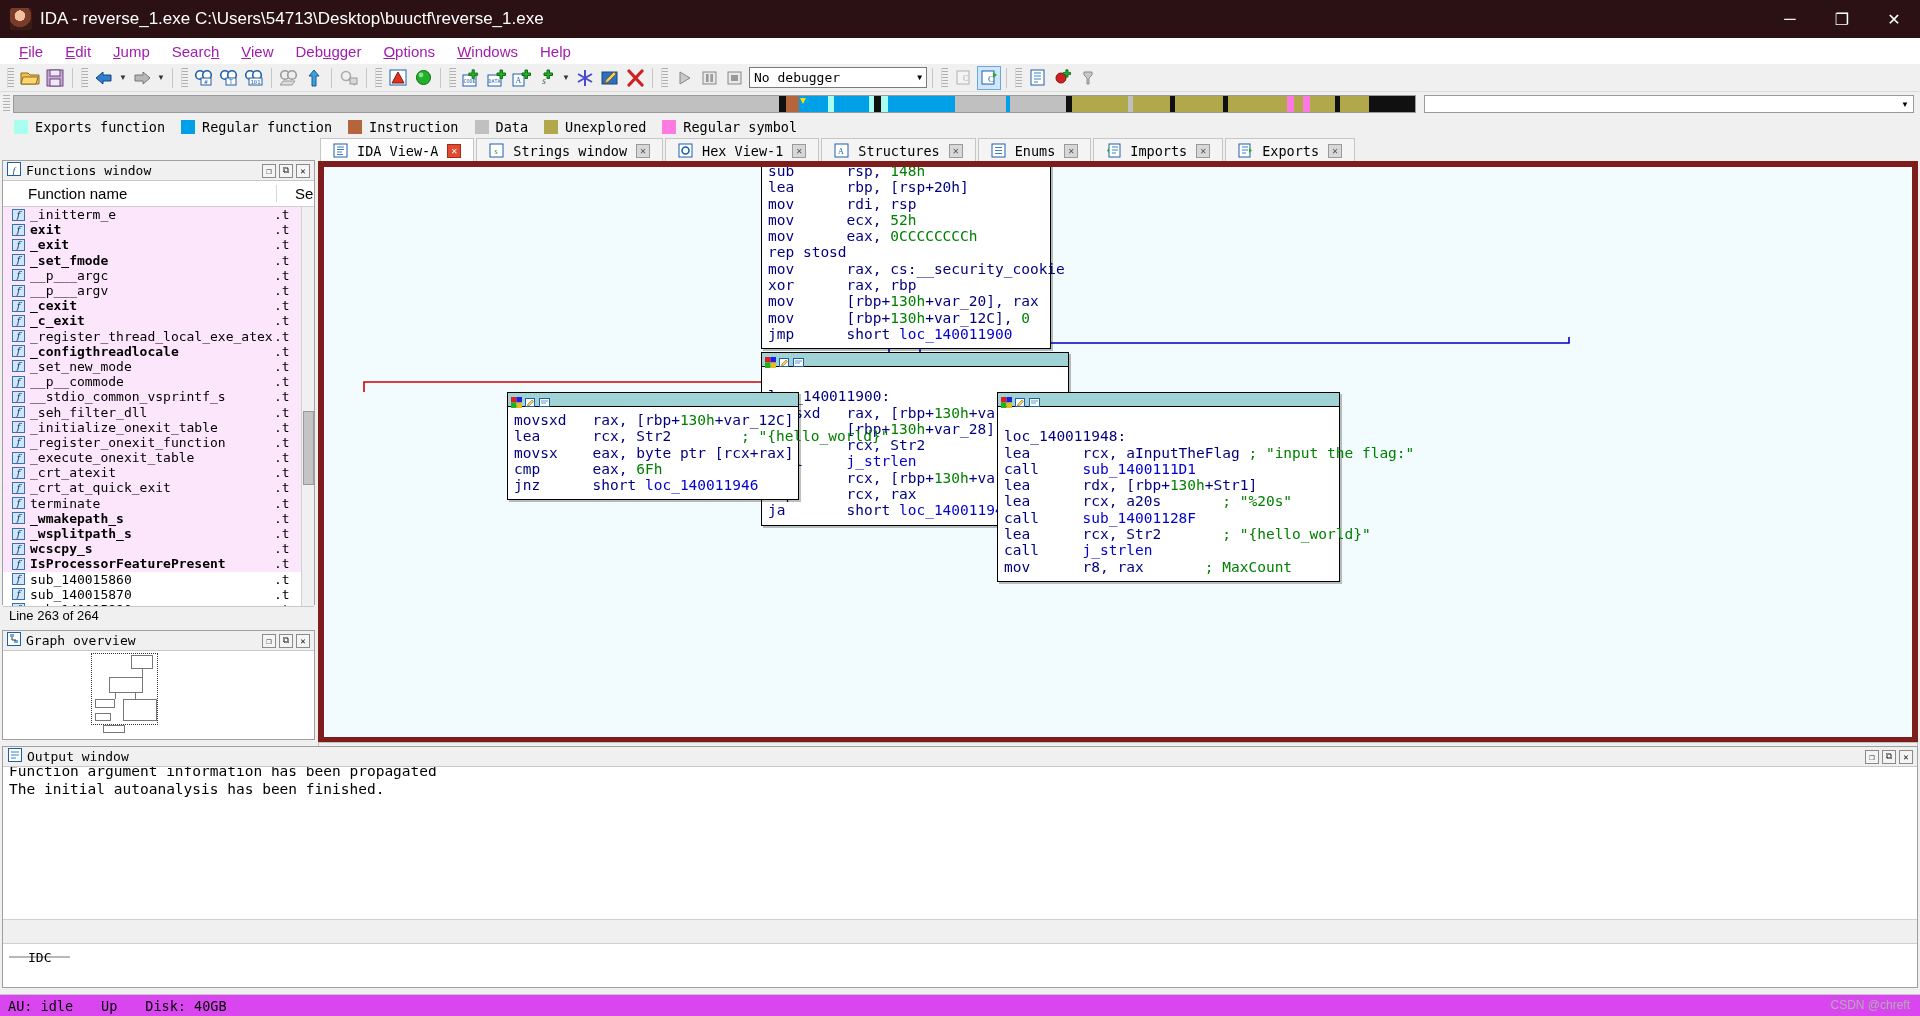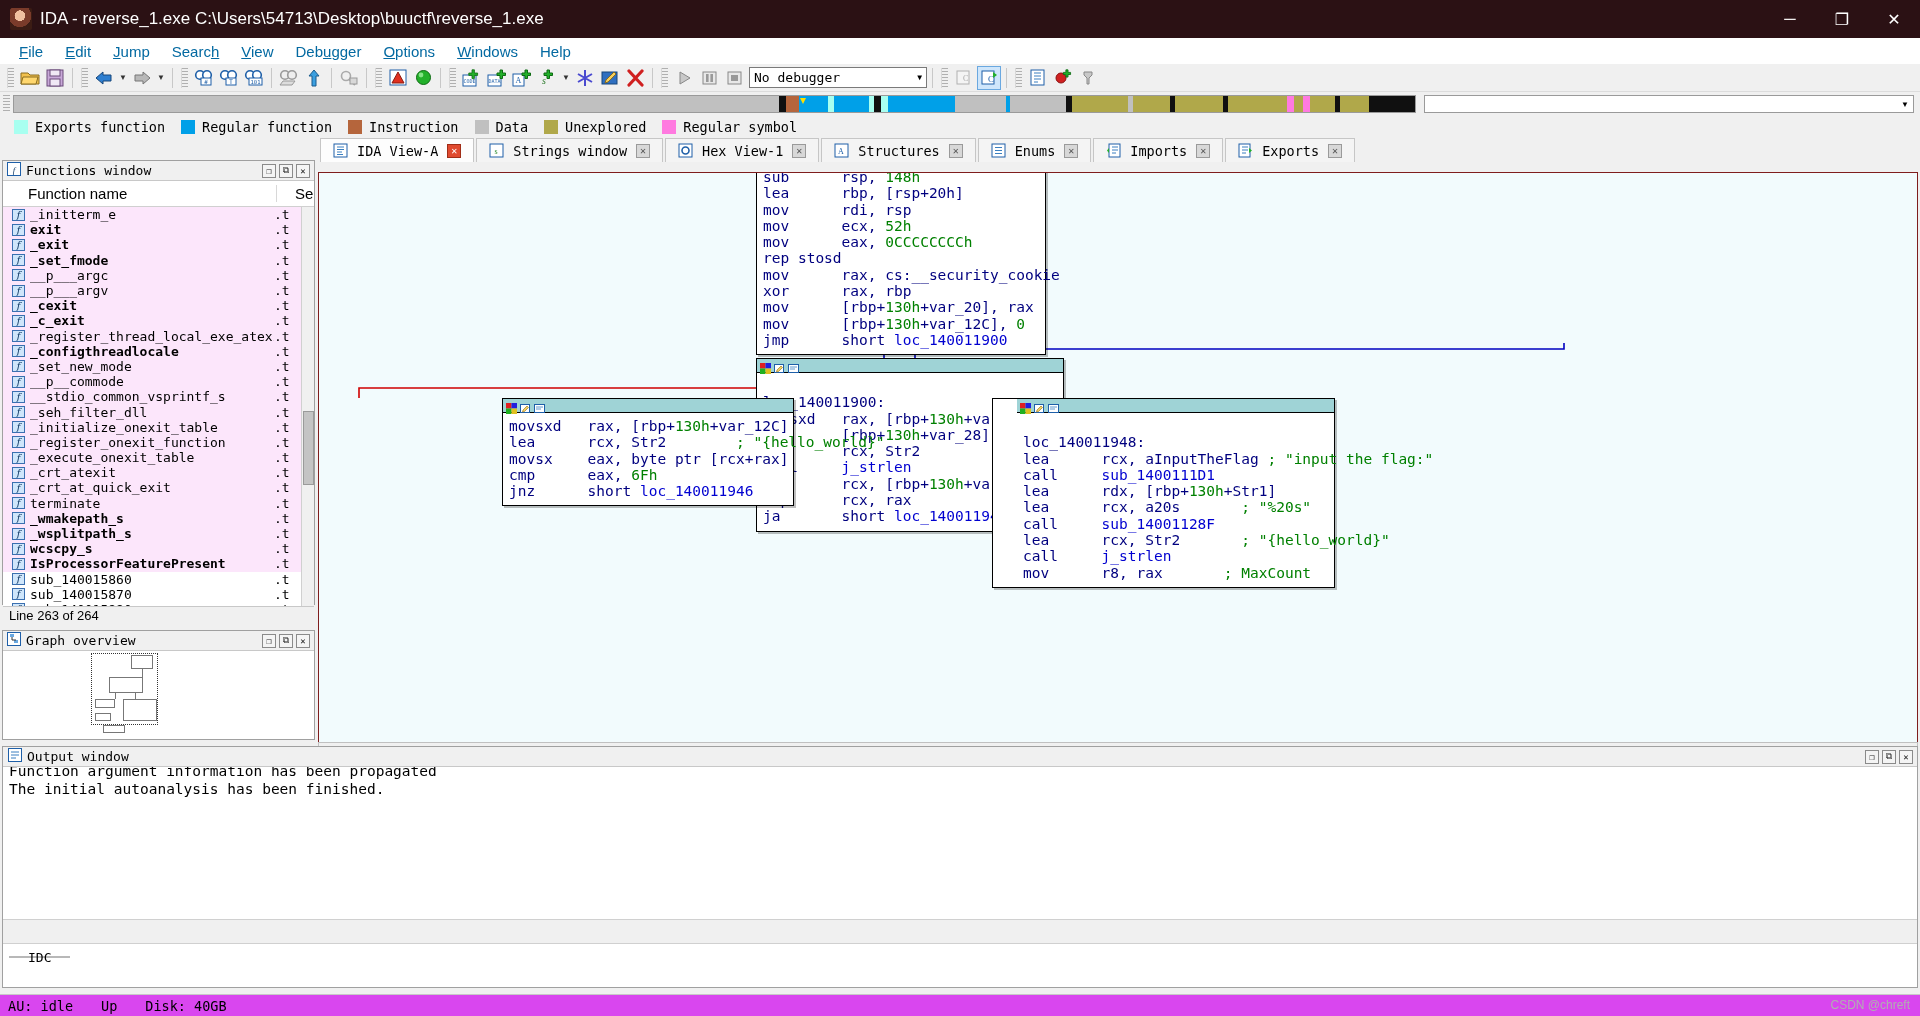--- a/index.html
+++ b/index.html
@@ -25,21 +25,21 @@
   .title-text { flex: 1; white-space: nowrap; overflow: hidden; }
   .win-btns { display: flex; height: 38px; }
   .win-btn {
     width: 52px; height: 38px; display: flex; align-items: center; justify-content: center;
     color: #fff; font-size: 16px;
   }
 
   
   .menubar {
     height: 26px; background: #ffffff; display: flex; align-items: center;
-    padding-left: 8px; font-size: 15px; color: #0369a1;
+    padding-left: 8px; font-size: 15px; color: #a21caf;
   }
   .menu-item { padding: 2px 11px; cursor: default; }
   .menu-item u { text-decoration: underline; }
 
   
   .toolbar {
     height: 28px; background: #f0f0f0; display: flex; align-items: center;
     border-bottom: 1px solid #dcdcdc; padding-left: 4px; gap: 1px;
   }
   .grip { width: 7px; height: 20px; margin: 0 3px;
@@ -140,22 +140,22 @@
                display: flex; align-items: center; padding-left: 6px; font-size: 13px; }
 
   
   #graph-overview { left: 2px; top: 630px; width: 313px; height: 110px; }
   .go-body { height: 88px; background: #fff; position: relative; }
   .go-box { position: absolute; border: 1px solid #777; background: #fff; }
   .go-view { position: absolute; border: 1px dotted #333; }
   .go-line { position: absolute; background: #777; }
 
   
-  #ida-view { position: absolute; left: 318px; top: 172px; right: 2px; height: 582px;
-              background: #f2fbfd; border: 1px solid #7f1d1d; overflow: hidden; }
+  #ida-view { position: absolute; left: 318px; top: 161px; right: 2px; height: 582px;
+              background: #f2fbfd; border: 6px solid #7f1d1d; overflow: hidden; }
   .gnode { position: absolute; background: #ffffff; border: 1px solid #000;
            box-shadow: 2px 2px 0 rgba(0,0,0,0.25); }
   .gnode-bar { height: 14px; background: #9fd3d6; border-bottom: 1px solid #000;
                display: flex; align-items: center; gap: 3px; padding-left: 3px; }
   .gbar-ico { width: 11px; height: 11px; flex: none; }
   .gcode { padding: 5px 6px 6px 6px; font-family: "DejaVu Sans Mono", monospace;
            font-size: 14.5px; line-height: 16.3px; white-space: pre; color: #00007f; }
   .mn { color: #00007f; }
   .op { color: #00007f; }
   .num { color: #008000; }
@@ -815,21 +815,21 @@
         <span class="gbar-ico">
           <svg width="11" height="11" viewBox="0 0 11 11">
               <rect x="0.5" y="1.5" width="10" height="8" fill="#fff" stroke="#1e5fa8"></rect>
               <path d="M2 4h7M2 6h5" stroke="#3a7fc0" stroke-width=".8"></path>
             </svg>
         </span>
       </div>
       <div class="gcode"><div><span class="mn">movsxd   </span><span class="op">rax, [rbp+</span><span class="num">130h</span><span class="op">+var_12C]</span></div><div><span class="mn">lea      </span><span class="op">rcx, Str2</span><span class="cmt">        ; "{hello_world}"</span></div><div><span class="mn">movsx    </span><span class="op">eax, byte ptr [rcx+rax]</span></div><div><span class="mn">cmp      </span><span class="op">eax, </span><span class="num">6Fh</span></div><div><span class="mn">jnz      </span><span class="op">short </span><span class="ref">loc_140011946</span></div></div>
     </div>
 
-    <div class="gnode" id="gn-right" style="left:673px;top:225px;width:343px;padding-left:24px;">
+    <div class="gnode" id="gn-right" style="left:673px;top:225px;width:343px;">
       <div class="gnode-bar">
         <span class="gbar-ico">
           <svg width="11" height="11" viewBox="0 0 11 11">
               <rect width="5.5" height="5.5" fill="#e02020"></rect>
               <rect x="5.5" width="5.5" height="5.5" fill="#2020e0"></rect>
               <rect y="5.5" width="5.5" height="5.5" fill="#20b020"></rect>
               <rect x="5.5" y="5.5" width="5.5" height="5.5" fill="#e0c020"></rect>
             </svg>
         </span>
         <span class="gbar-ico">

